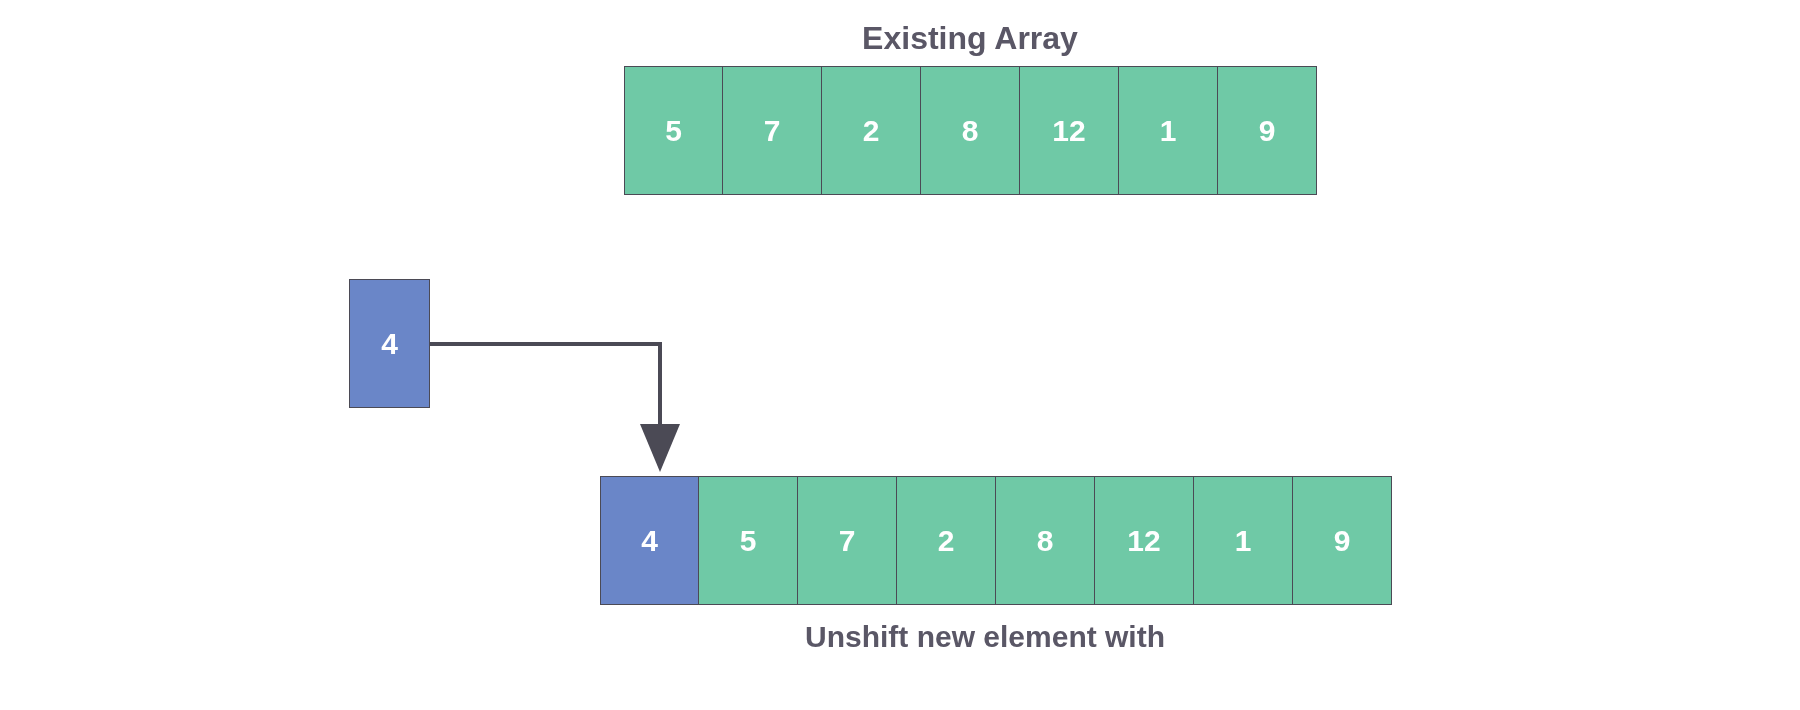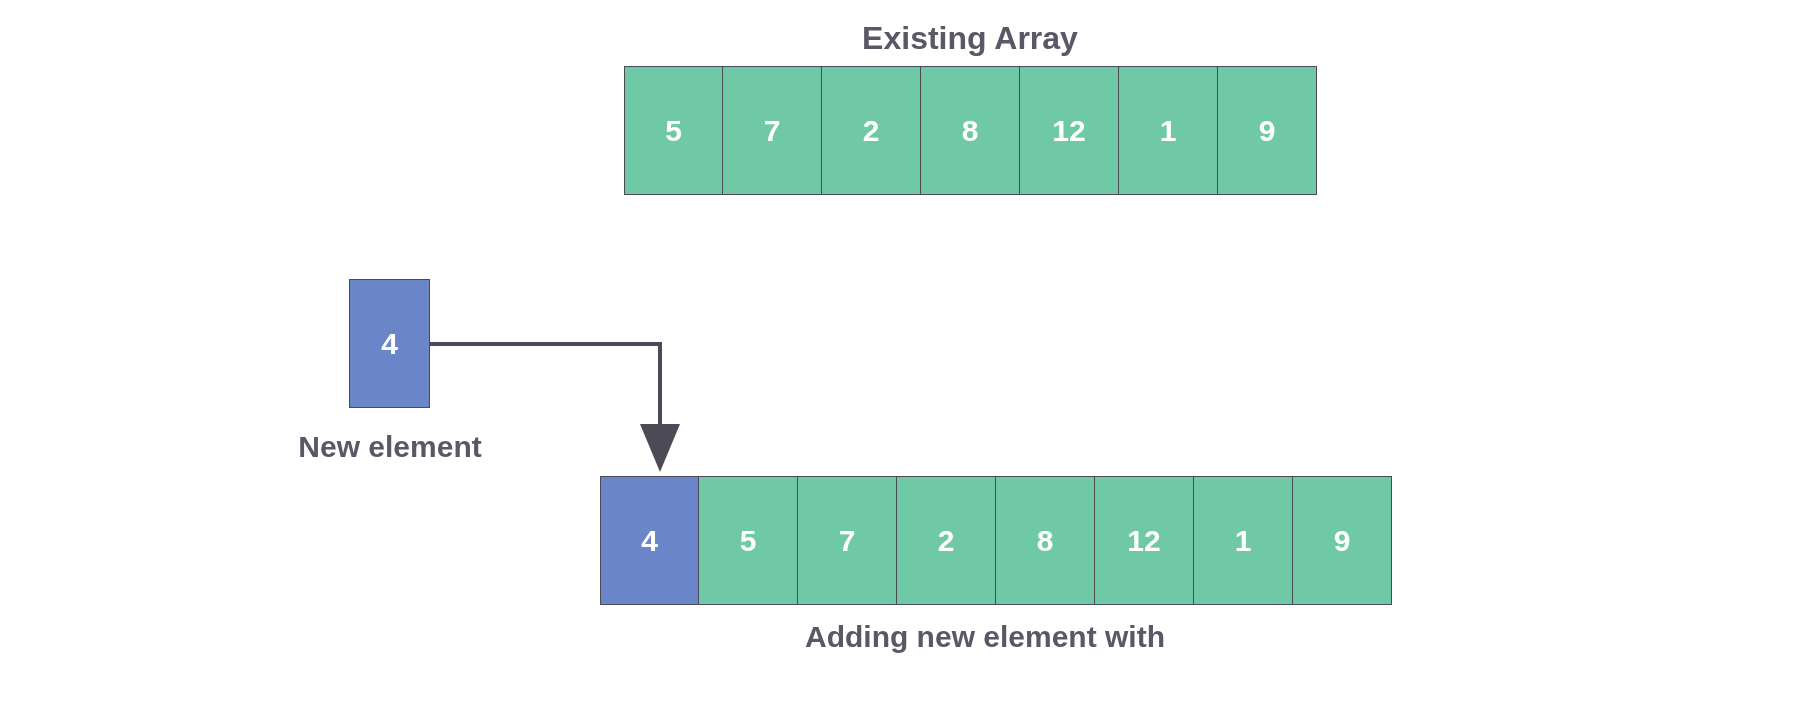--- a/index.html
+++ b/index.html
@@ -78,21 +78,20 @@
     <div class="cell green">7</div>
     <div class="cell green">2</div>
     <div class="cell green">8</div>
     <div class="cell green">12</div>
     <div class="cell green">1</div>
     <div class="cell green">9</div>
   </div>
 
   <div class="single-cell" style="left:349px; top:279px;">4</div>
 
-  <div class="label label-new">New element</div>
 
   <svg class="arrow-svg" style="left:0; top:0;" width="1800" height="710">
     <defs>
       <marker id="arrowhead" markerWidth="12" markerHeight="10" refX="9" refY="5" orient="auto">
         <polygon points="0 0, 12 5, 0 10" fill="#4b4a55"></polygon>
       </marker>
     </defs>
     <path d="M 430 344 L 660 344 L 660 460" fill="none" stroke="#4b4a55" stroke-width="4" marker-end="url(#arrowhead)"></path>
   </svg>
 
@@ -101,16 +100,16 @@
     <div class="cell green">5</div>
     <div class="cell green">7</div>
     <div class="cell green">2</div>
     <div class="cell green">8</div>
     <div class="cell green">12</div>
     <div class="cell green">1</div>
     <div class="cell green">9</div>
   </div>
 
   <div class="label label-result">
-    <span>Adding new element with</span><br>
+    <span>Unshift new element with</span><br>
   </div>
 
 </div>
 
 </body></html>

